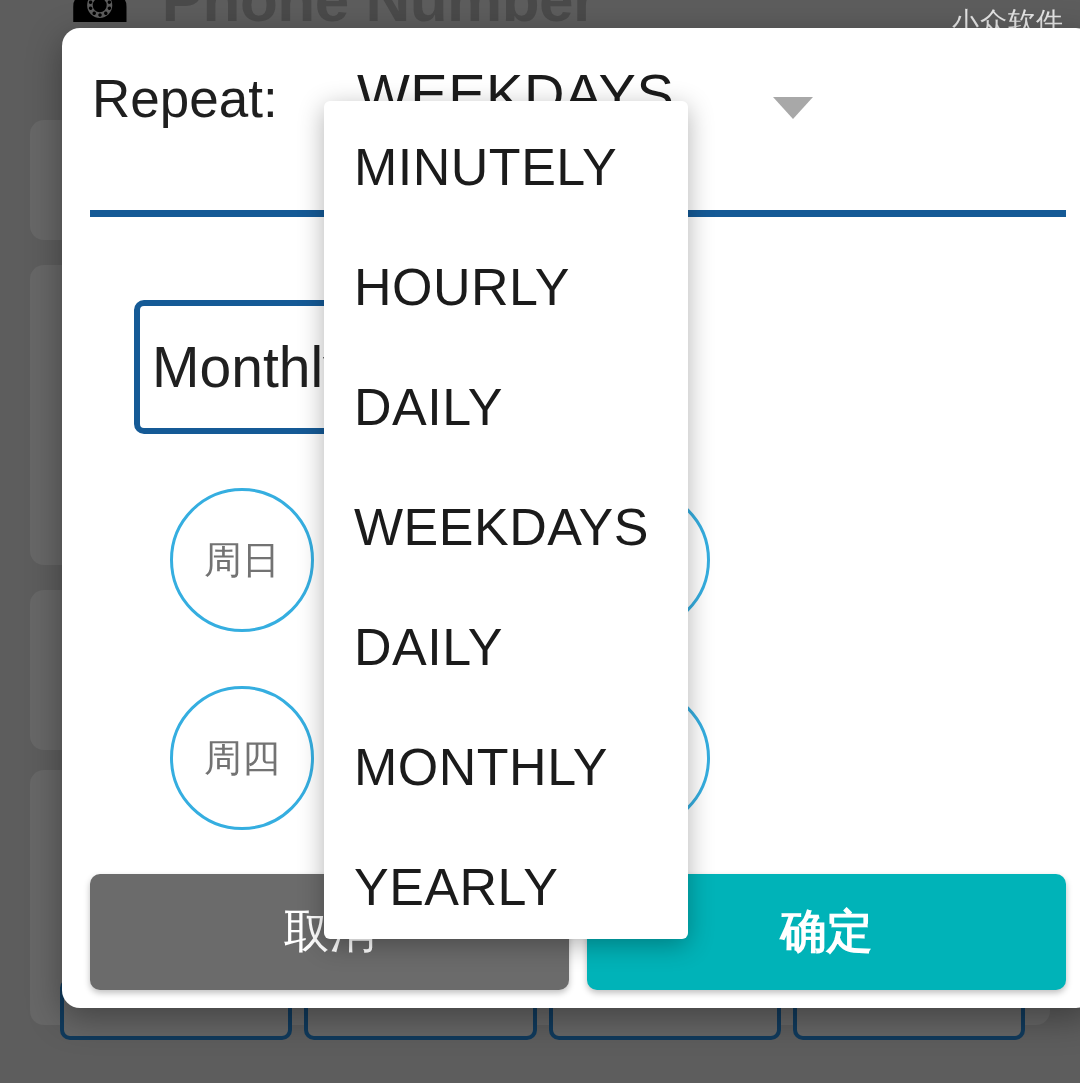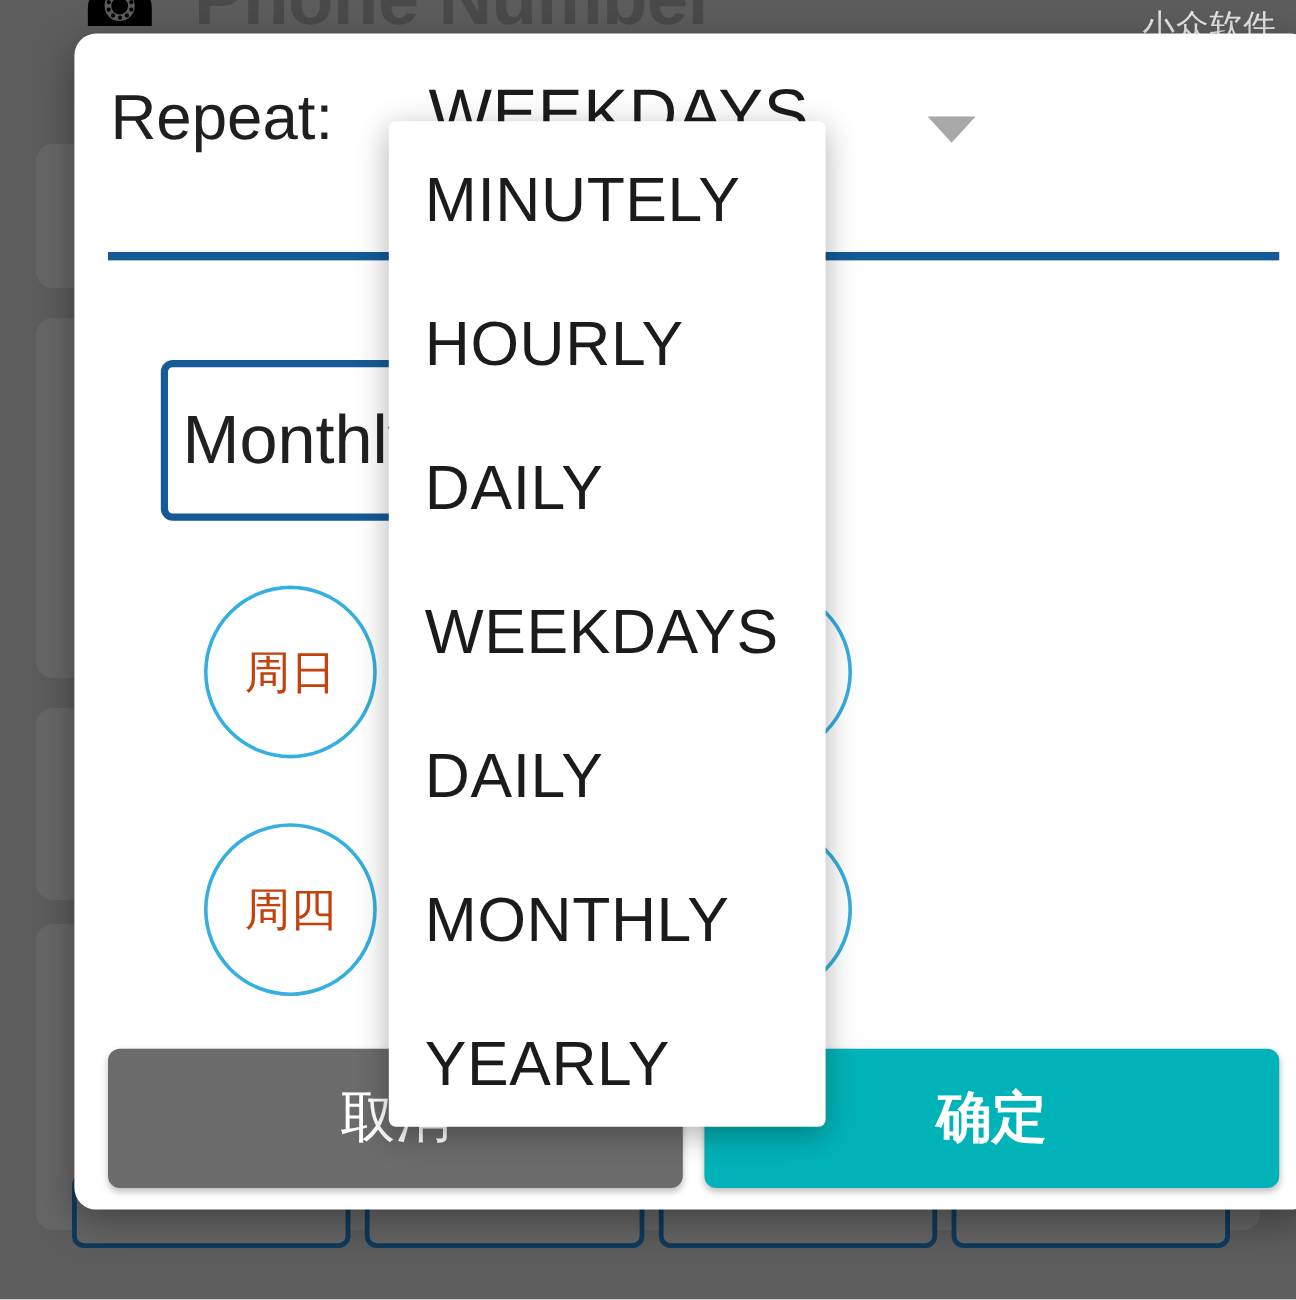--- a/index.html
+++ b/index.html
@@ -180,21 +180,21 @@
   .day-circle {
     position: absolute;
     width: 144px;
     height: 144px;
     border-radius: 50%;
     border: 3px solid #35aee0;
     display: flex;
     align-items: center;
     justify-content: center;
     font-size: 38px;
-    color: #c2410c;
+    color: #737373;
   }
 
   .dialog-buttons {
     position: absolute;
     left: 28px;
     right: 28px;
     bottom: 18px;
     height: 116px;
     display: flex;
     gap: 18px;

